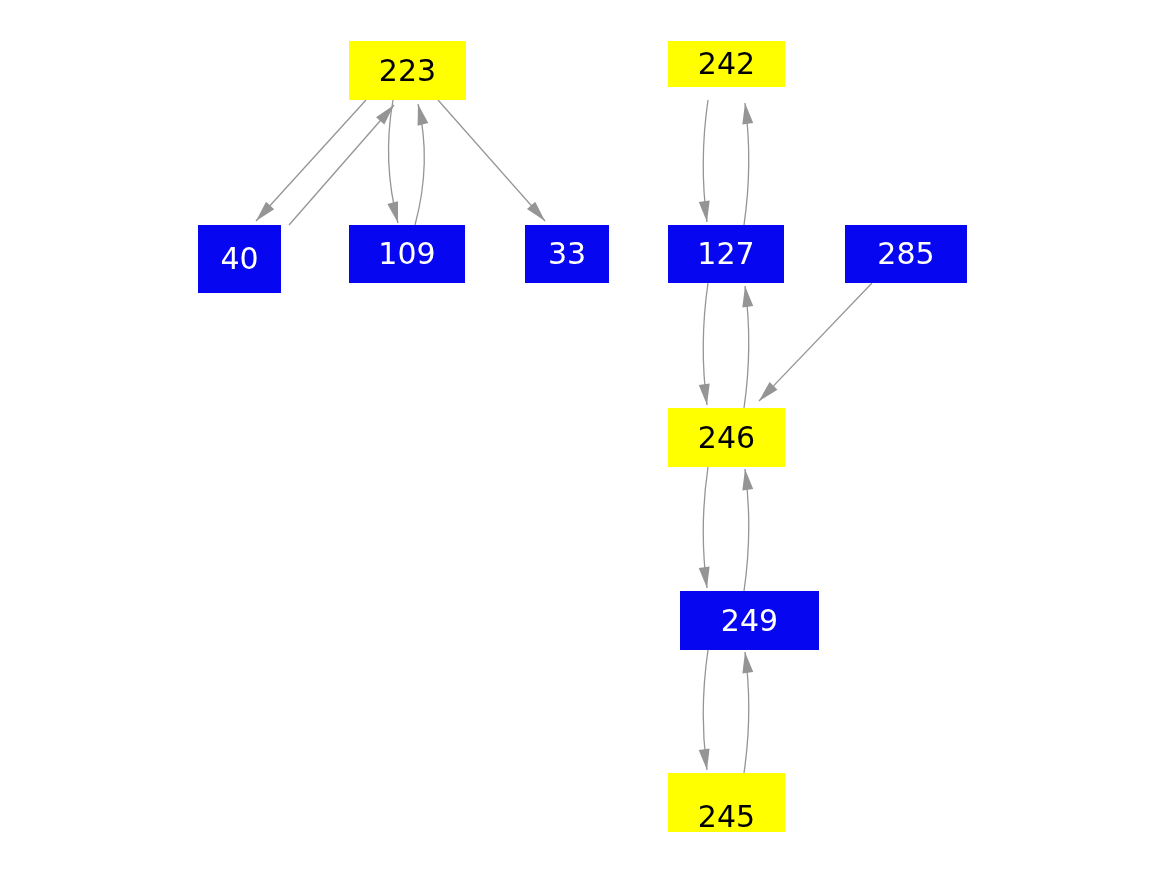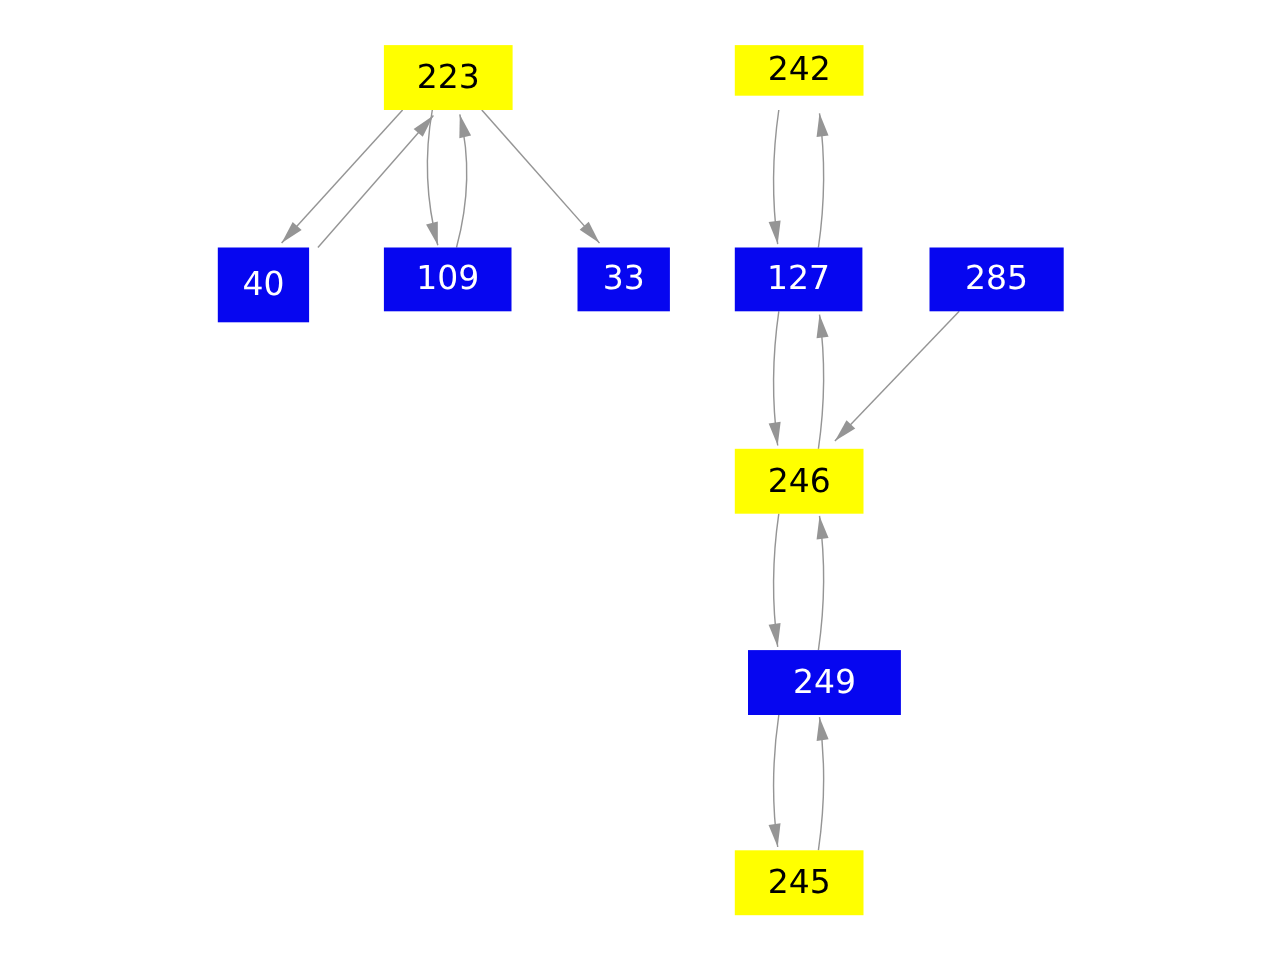--- a/index.html
+++ b/index.html
@@ -77,17 +77,17 @@
       </div>
       <div class="node blue" style="left: 845px; top: 225px; width: 122px; height: 58px;">
         <span>285</span>
       </div>
       <div class="node yellow" style="left: 668px; top: 408px; width: 117px; height: 59px;">
         <span>246</span>
       </div>
       <div class="node blue" style="left: 680px; top: 591px; width: 139px; height: 59px;">
         <span>249</span>
       </div>
-      <div class="node yellow" style="left: 668px; top: 773px; width: 117px; height: 59px;">
+      <div class="node yellow" style="left: 668px; top: 773px; width: 117px; height: 59px; align-items: flex-end;">
         <span>245</span>
       </div>
     </div>
 </div>
 
 </body></html>

